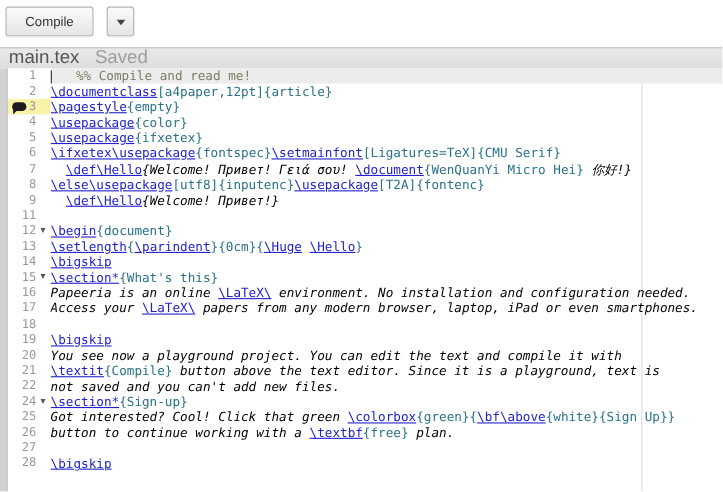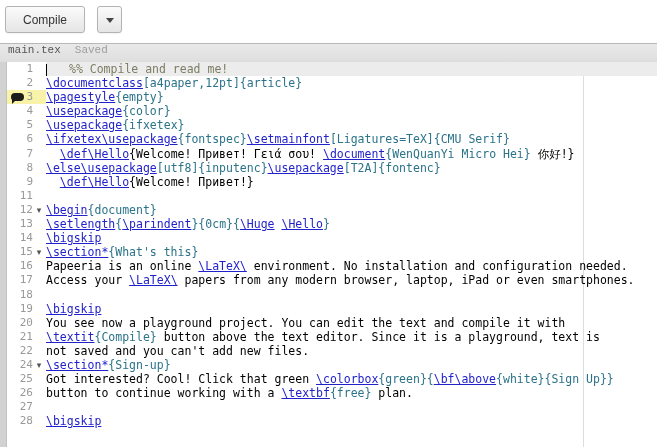--- a/index.html
+++ b/index.html
@@ -16,21 +16,21 @@
        box-shadow:0 1px 1px rgba(0,0,0,0.05);cursor:pointer;}
   .btn-main{width:80px;}
   .btn-caret{width:25px;}
   .caret-down{width:0;height:0;border-left:4px solid transparent;border-right:4px solid transparent;
        border-top:5px solid #444;margin-top:1px;}
 
   
   #tabbar{position:absolute;top:43px;left:0;right:0;height:18px;
           background:linear-gradient(#e9e9e9,#dedede);
           border-top:1px solid #b8b8b8;border-bottom:1px solid #cccccc;
-          display:flex;align-items:flex-start;font-size:11px;box-sizing:content-box;font-family:Liberation Mono, monospace;}
+          display:flex;align-items:flex-end;font-size:17px;box-sizing:content-box;}
   #tab-filename{margin-left:8px;color:#555;cursor:pointer;}
   #tab-status{margin-left:14px;color:#9e9e9e;}
 
   
   #editor{position:absolute;top:62px;left:0;right:0;bottom:0;background:#fff;overflow:hidden;}
   #left-strip{position:absolute;left:0;top:0;bottom:0;width:7px;background:var(--strip,#d2d2d2);
               border-right:1px solid #c2c2c2;box-sizing:border-box;z-index:2;}
   #ruler{position:absolute;left:583px;top:0;bottom:0;width:1px;background:var(--ruler,#ddd);z-index:0;}
   #lines{position:absolute;left:7px;top:0;right:0;z-index:1;}
 
@@ -46,21 +46,21 @@
   .bubble::after{content:"";position:absolute;left:1px;bottom:-3px;width:0;height:0;
           border:3px solid transparent;border-top-color:#1c1c1c;border-left-color:#1c1c1c;}
   pre.code{flex:1;margin:0;white-space:pre;overflow:hidden;
            font-family:inherit;font-size:inherit;line-height:inherit;color:var(--txt,#000);}
   .line-row.active pre.code{background:var(--active,#ececec);}
   .cursor{display:inline-block;width:0;height:12px;border-left:1.3px solid #000;
           vertical-align:text-bottom;margin-right:-1px;}
   .cmd{color:var(--cmd,#2222cc);text-decoration:underline;}
   .arg{color:var(--arg,#2a7389);}
   .cmt{color:var(--cmt,#7d7d64);margin-left:23px;}
-  .txt{color:var(--txt,#000);}
+  .txt{color:var(--txt,#000);font-style:italic;}
 </style>
 </head>
 <body>
 
 <div id="app" style="--cmd: #2222cc; --arg: #2a7389; --cmt: #7d7d64; --txt: #000000; --lnum: #999999; --active: #ececec; --hl: #f8f3a9; --ruler: #dddddd; --strip: #d2d2d2;">
 
   <div id="header">
     <div id="compile-group">
       <button class="btn btn-main">Compile</button>
       <button class="btn btn-caret">

